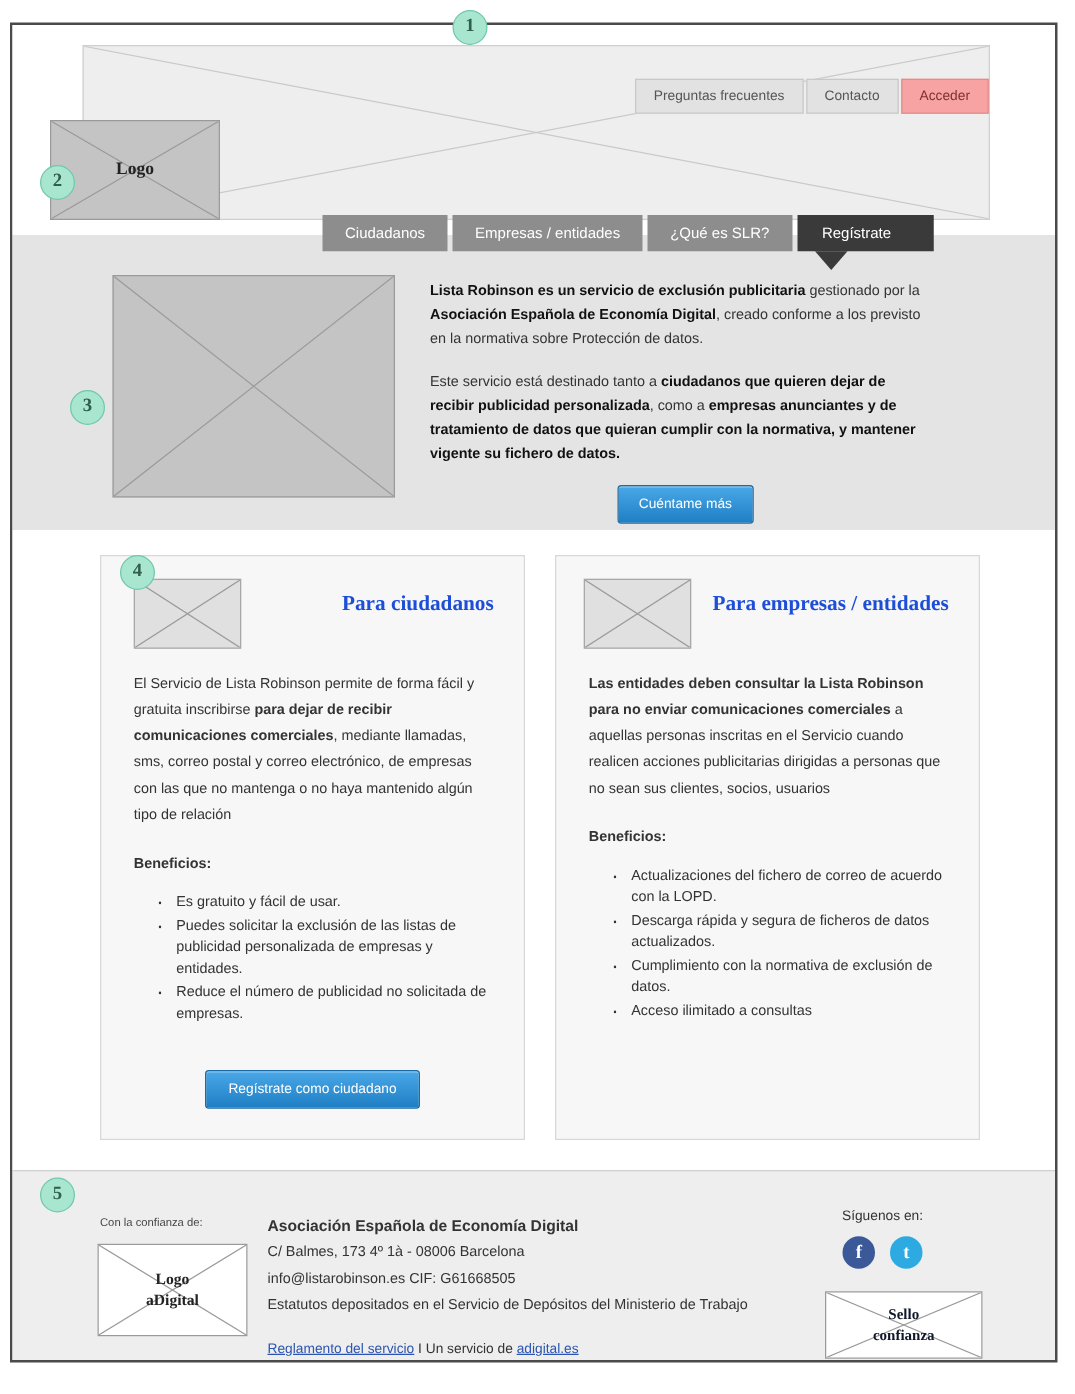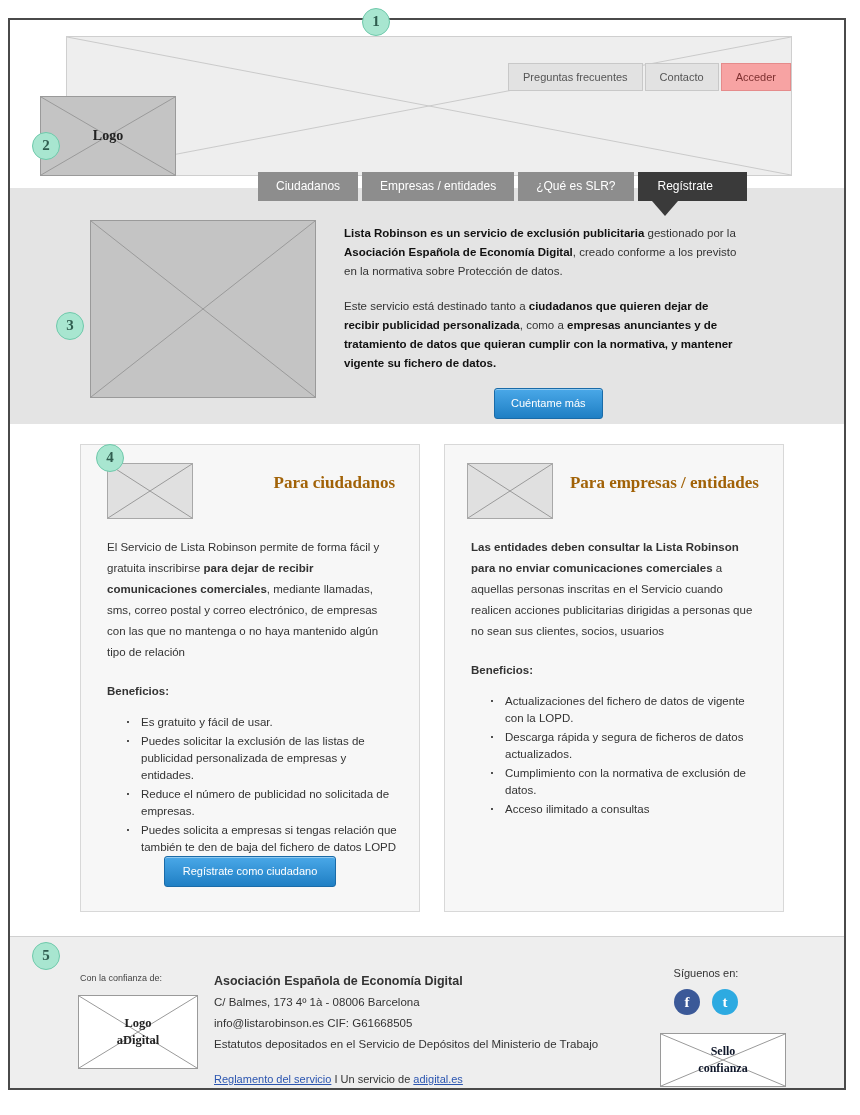--- a/index.html
+++ b/index.html
@@ -217,21 +217,21 @@
   }
   .col-card.left .card-thumb { left: 26px; }
   .col-card.right .card-thumb { left: 22px; }
 
   .card-title {
     position: absolute;
     top: 28px;
     right: 24px;
     font-size: 17px;
     font-weight: bold;
-    color: #a16207;
+    color: #1d4ed8;
     font-family: "Liberation Serif", serif;
   }
 
   .card-body {
     position: absolute;
     left: 26px;
     right: 22px;
     top: 92px;
     font-size: 11.5px;
     line-height: 21px;
@@ -459,41 +459,40 @@
         </svg>
       </div>
       <div class="card-title">Para ciudadanos</div>
       <div class="card-body">
         <p>El Servicio de Lista Robinson permite de forma fácil y gratuita inscribirse <b>para dejar de recibir comunicaciones comerciales</b>, mediante llamadas, sms, correo postal y correo electrónico, de empresas con las que no mantenga o no haya mantenido algún tipo de relación</p>
         <div class="benef">Beneficios:</div>
         <ul>
             <li>Es gratuito y fácil de usar.</li>
             <li>Puedes solicitar la exclusión de las listas de publicidad personalizada de empresas y entidades.</li>
             <li>Reduce el número de publicidad no solicitada de empresas.</li>
-            <li>Puedes solicita a empresas si tengas relación que también te den de baja del fichero de datos LOPD</li>
           </ul>
       </div>
       <div class="card-btn">
         <div class="btn">Regístrate como ciudadano</div>
       </div>
     </div>
 
     <div class="col-card right">
       <div class="card-thumb">
         <svg class="xcross" viewBox="0 0 84 54" preserveAspectRatio="none">
           <line x1="0" y1="0" x2="84" y2="54"></line>
           <line x1="84" y1="0" x2="0" y2="54"></line>
         </svg>
       </div>
       <div class="card-title">Para empresas / entidades</div>
       <div class="card-body">
         <p><b>Las entidades deben consultar la Lista Robinson para no enviar comunicaciones comerciales</b> a aquellas personas inscritas en el Servicio cuando realicen acciones publicitarias dirigidas a personas que no sean sus clientes, socios, usuarios</p>
         <div class="benef">Beneficios:</div>
         <ul>
-            <li>Actualizaciones del fichero de datos de vigente con la LOPD.</li>
+            <li>Actualizaciones del fichero de correo de acuerdo con la LOPD.</li>
             <li>Descarga rápida y segura de ficheros de datos actualizados.</li>
             <li>Cumplimiento con la normativa de exclusión de datos.</li>
             <li>Acceso ilimitado a consultas</li>
           </ul>
       </div>
     </div>
 
   </div>
 
   <div class="footer-band">

